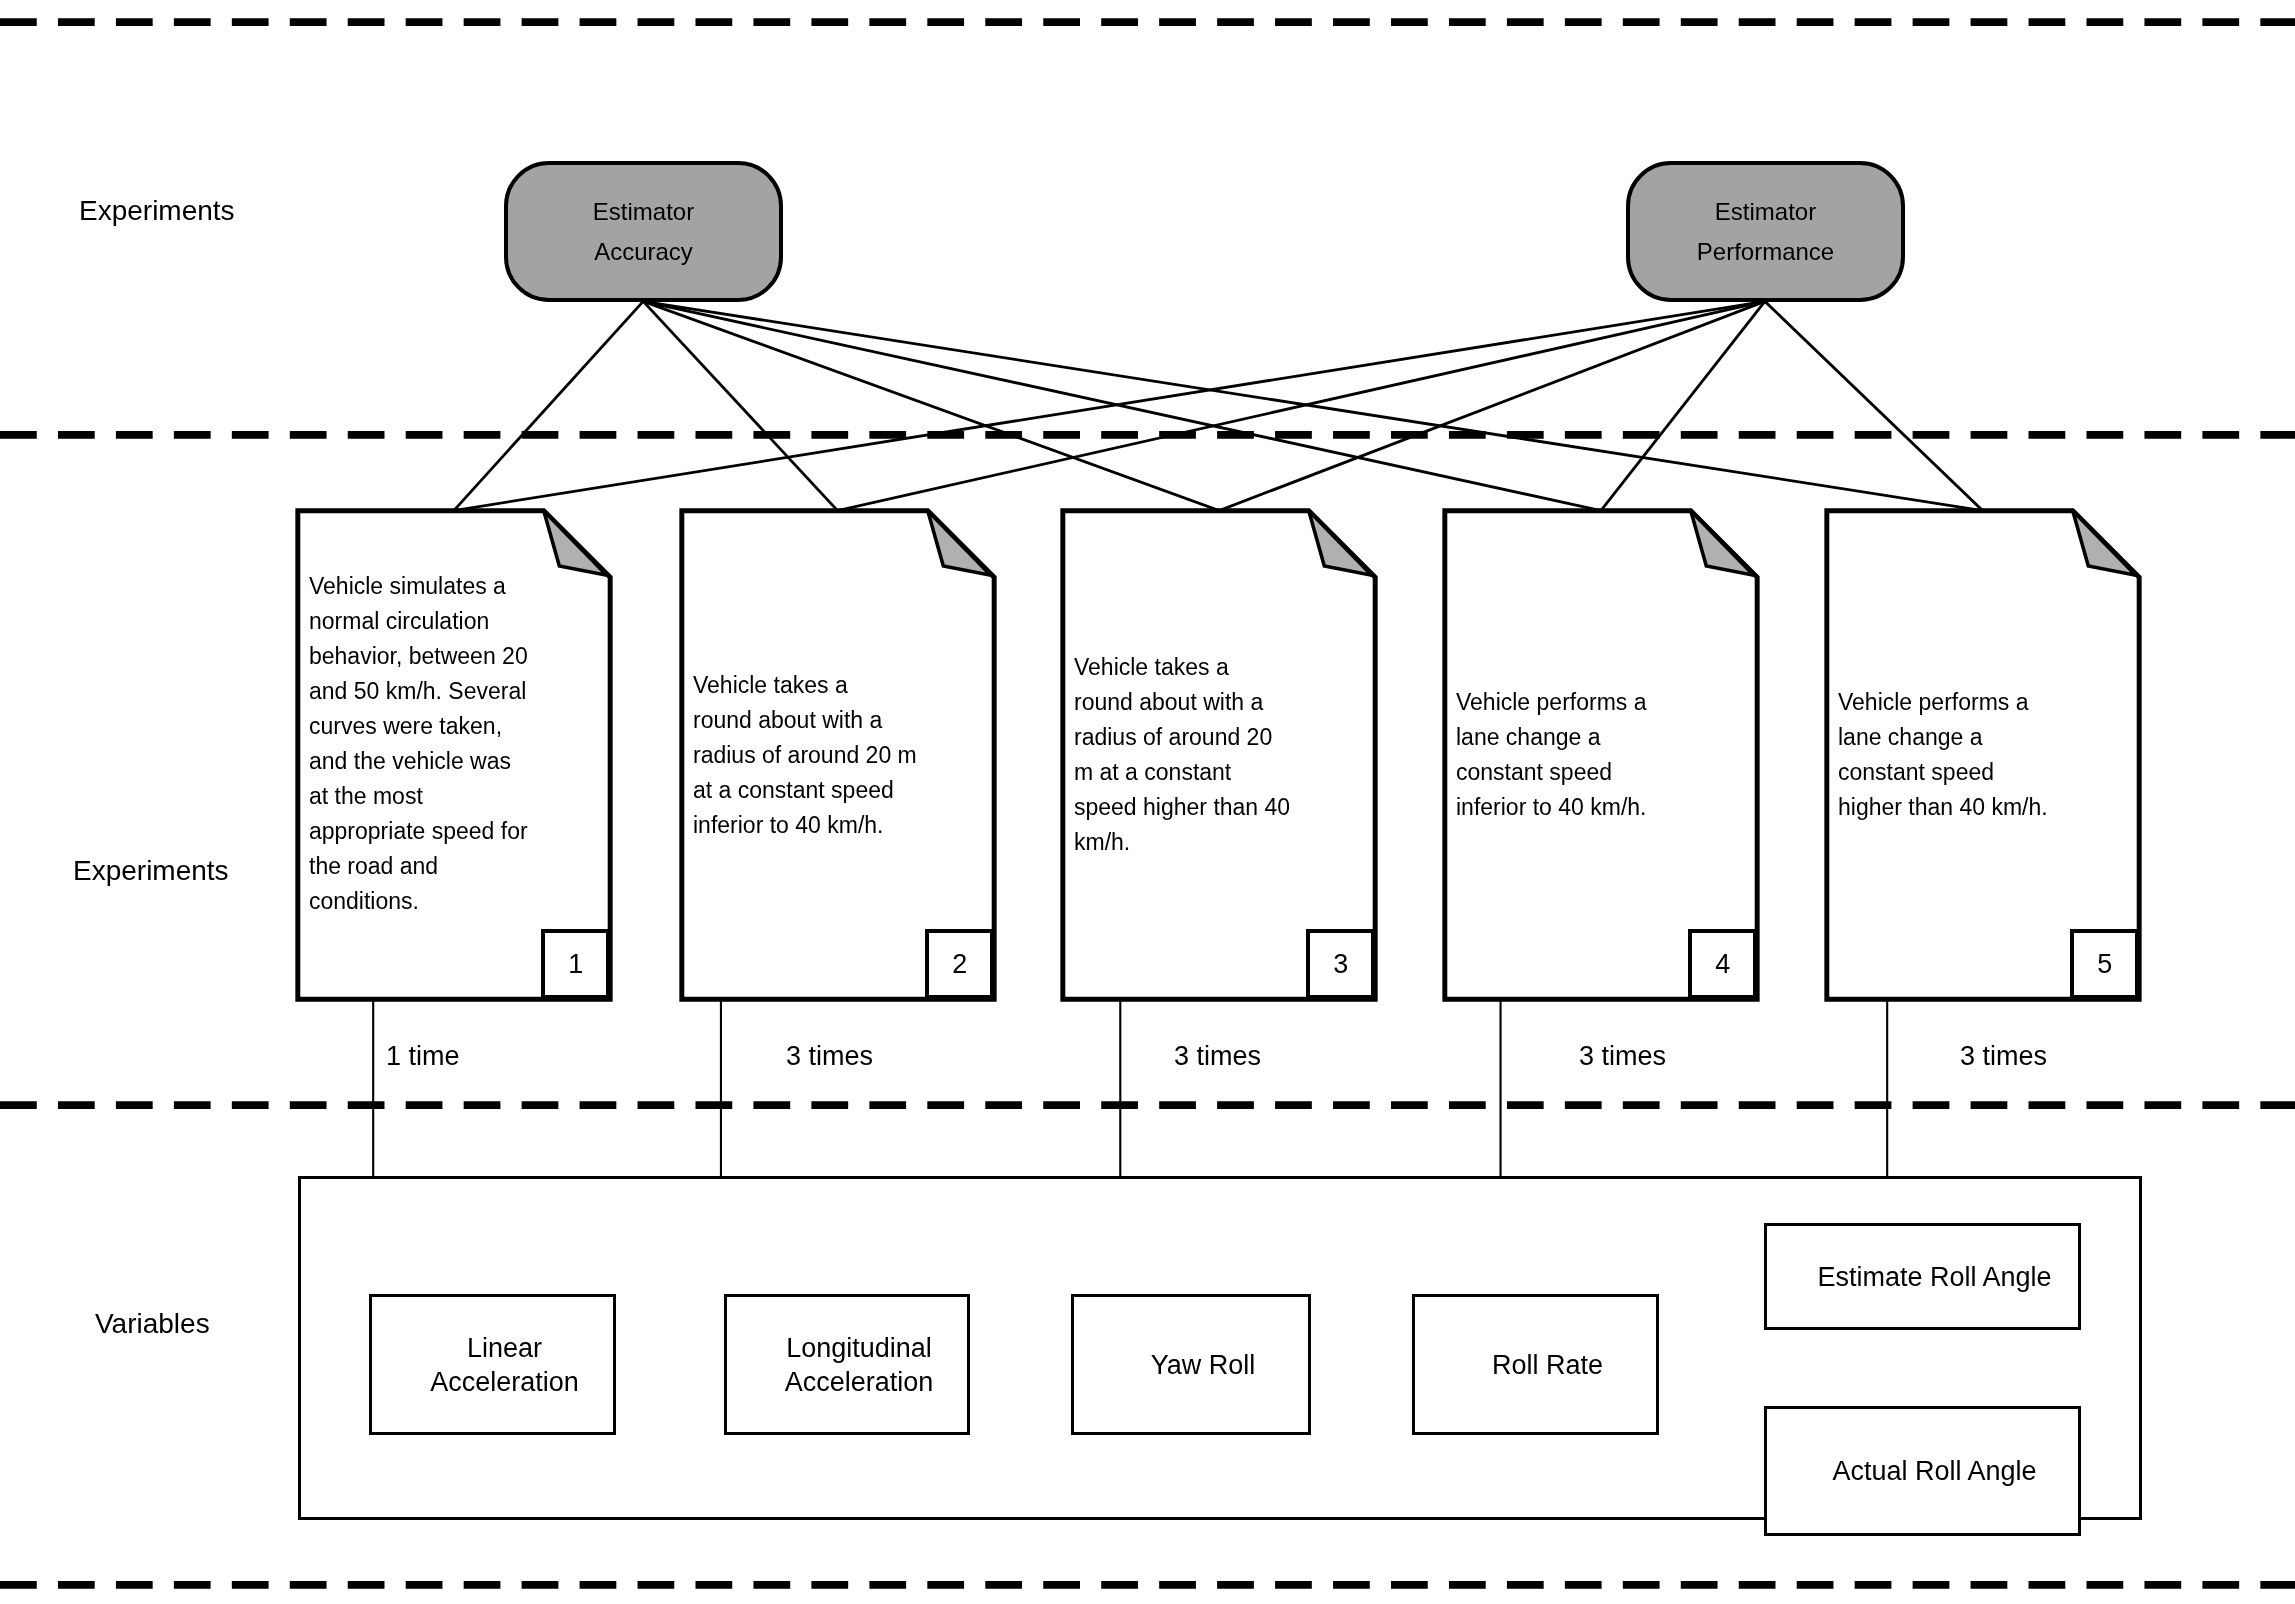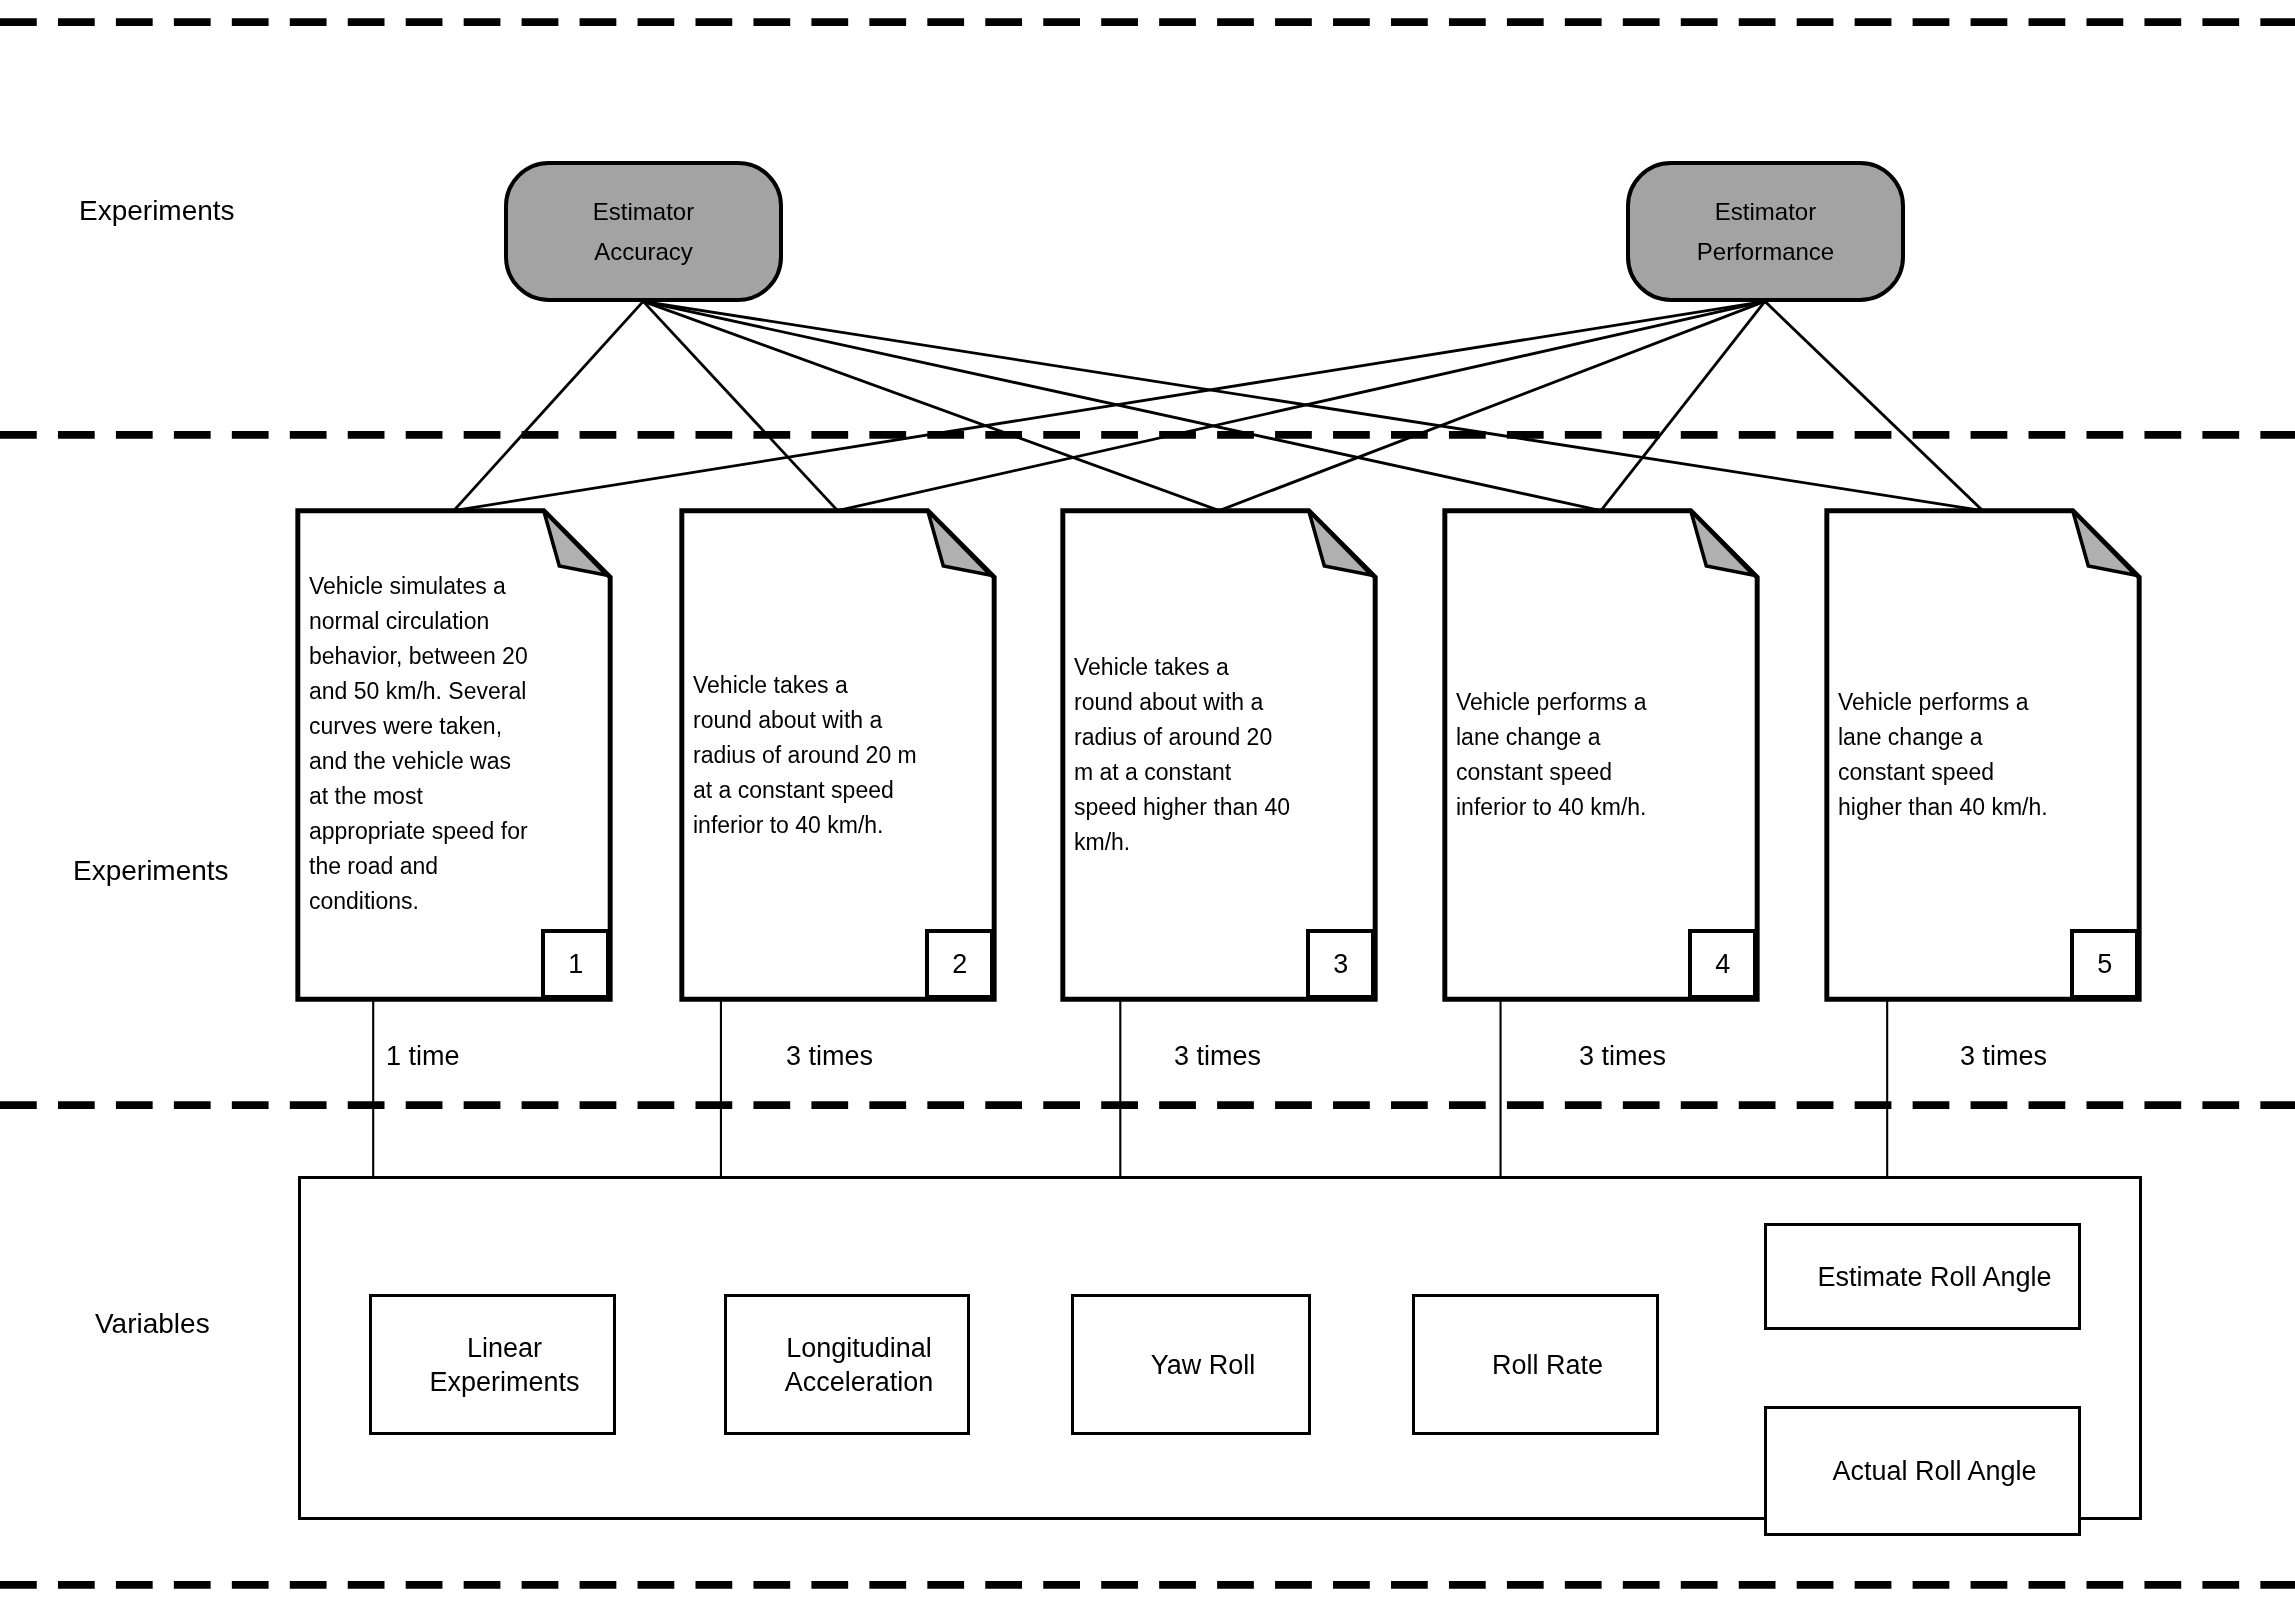--- a/index.html
+++ b/index.html
@@ -175,21 +175,21 @@
 
   <div class="rep-label" id="rep-1">1 time</div>
   <div class="rep-label" id="rep-2">3 times</div>
   <div class="rep-label" id="rep-3">3 times</div>
   <div class="rep-label" id="rep-4">3 times</div>
   <div class="rep-label" id="rep-5">3 times</div>
 
   <div id="variables-box"></div>
 
   <div class="var-box" id="var-linear">Linear
-Experiments</div>
+Acceleration</div>
   <div class="var-box" id="var-longitudinal">Longitudinal
 Acceleration</div>
   <div class="var-box" id="var-yaw">Yaw Roll</div>
   <div class="var-box" id="var-roll">Roll Rate</div>
   <div class="var-box" id="var-estimate">Estimate Roll Angle</div>
   <div class="var-box" id="var-actual">Actual Roll Angle</div>
 
 </div>
 
 

